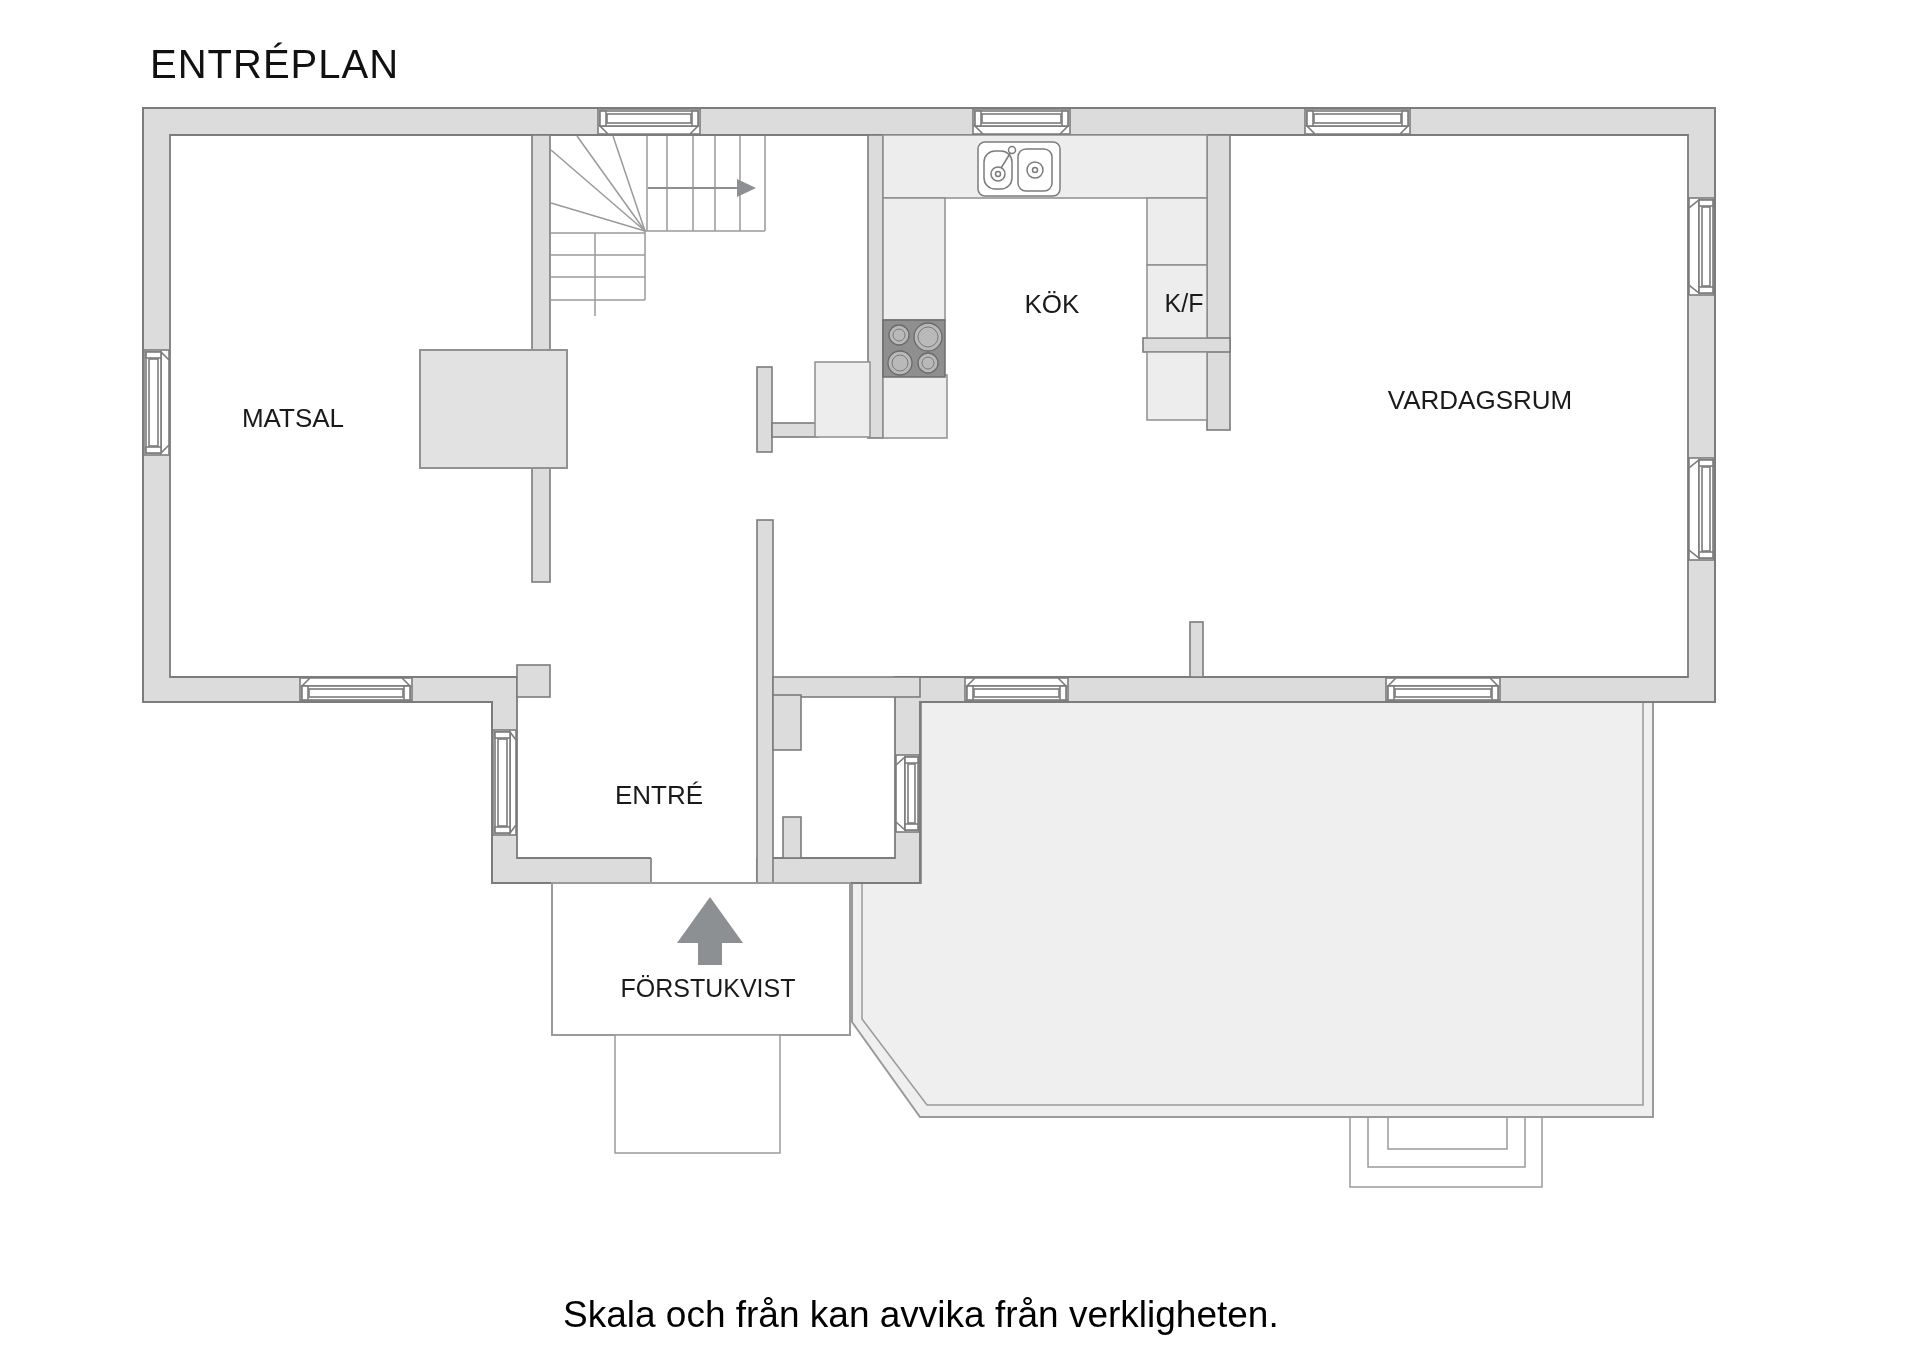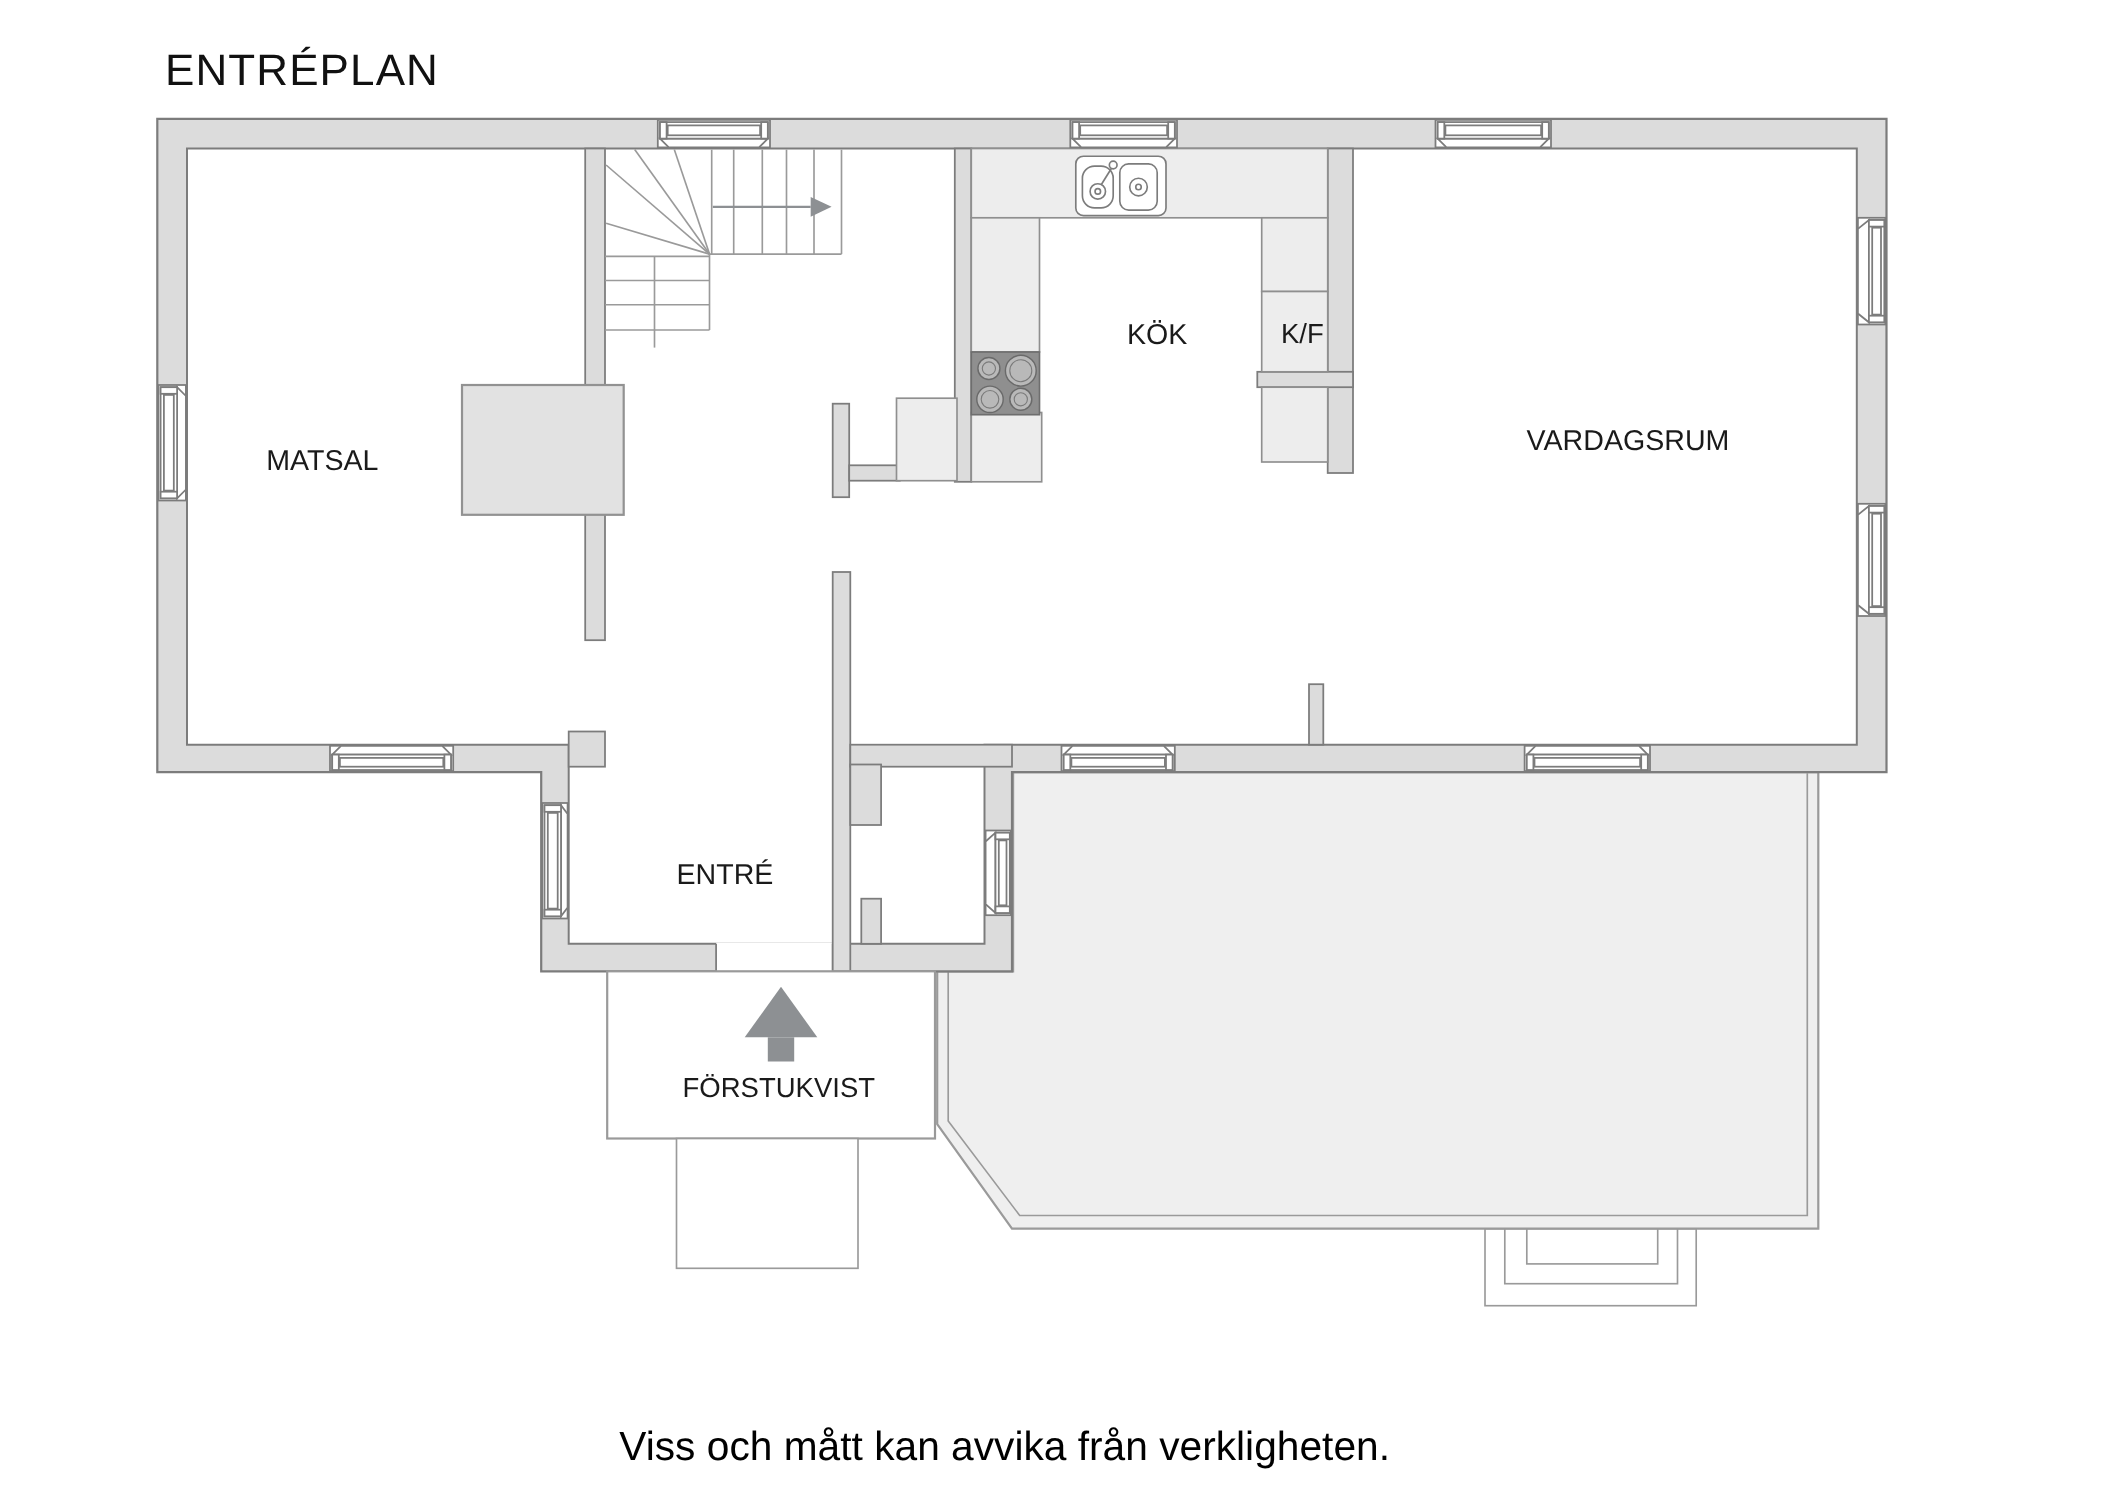--- a/index.html
+++ b/index.html
@@ -234,14 +234,14 @@
     </g>
 
     <text class="roomlabel" x="293" y="427" text-anchor="middle">MATSAL</text>
     <text class="roomlabel" x="1052" y="313" text-anchor="middle">KÖK</text>
     <text class="roomlabel-sm" x="1184" y="312" text-anchor="middle">K/F</text>
     <text class="roomlabel" x="1480" y="409" text-anchor="middle">VARDAGSRUM</text>
     <text class="roomlabel" x="659" y="804" text-anchor="middle">ENTRÉ</text>
     <text class="roomlabel-sm" x="708" y="997" text-anchor="middle">FÖRSTUKVIST</text>
   </svg>
 
-  <div class="disc d2">Viss och mått kan avvika från verkligheten.</div>
+  <div class="disc d2">Skala och från kan avvika från verkligheten.</div>
 </div>
 
 </body></html>

